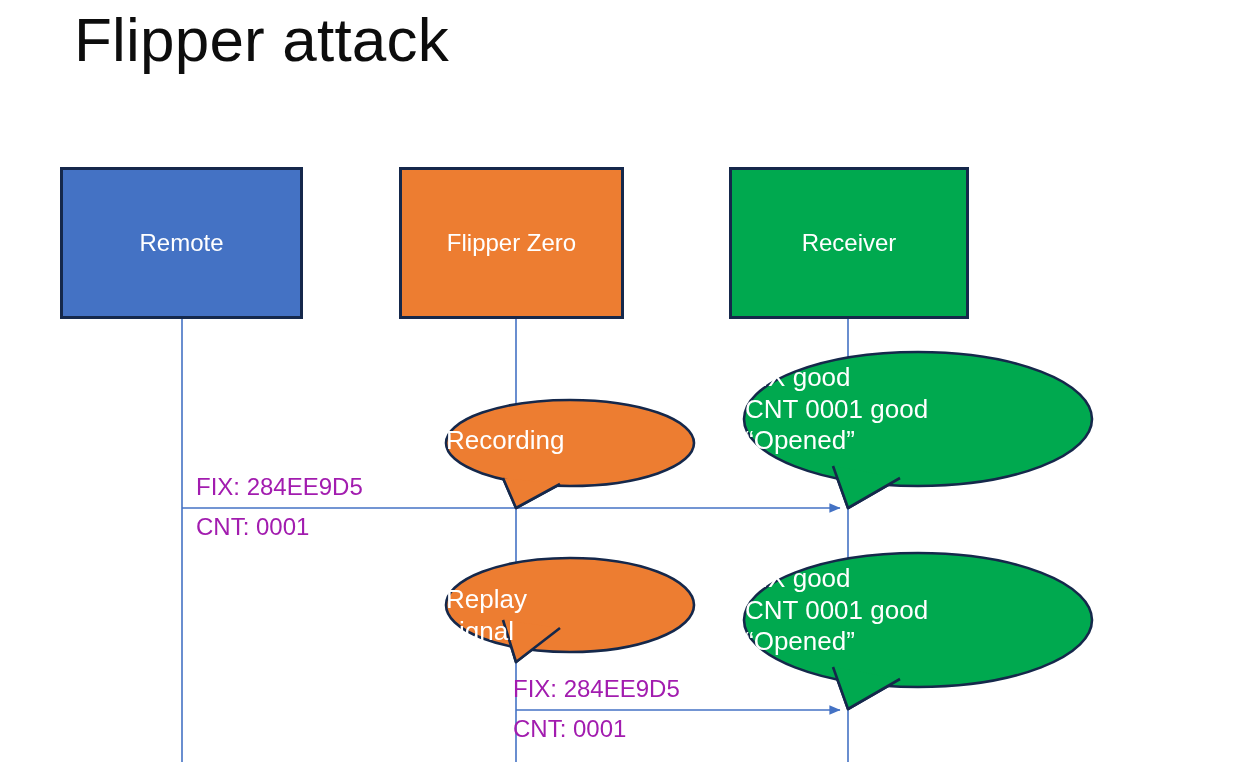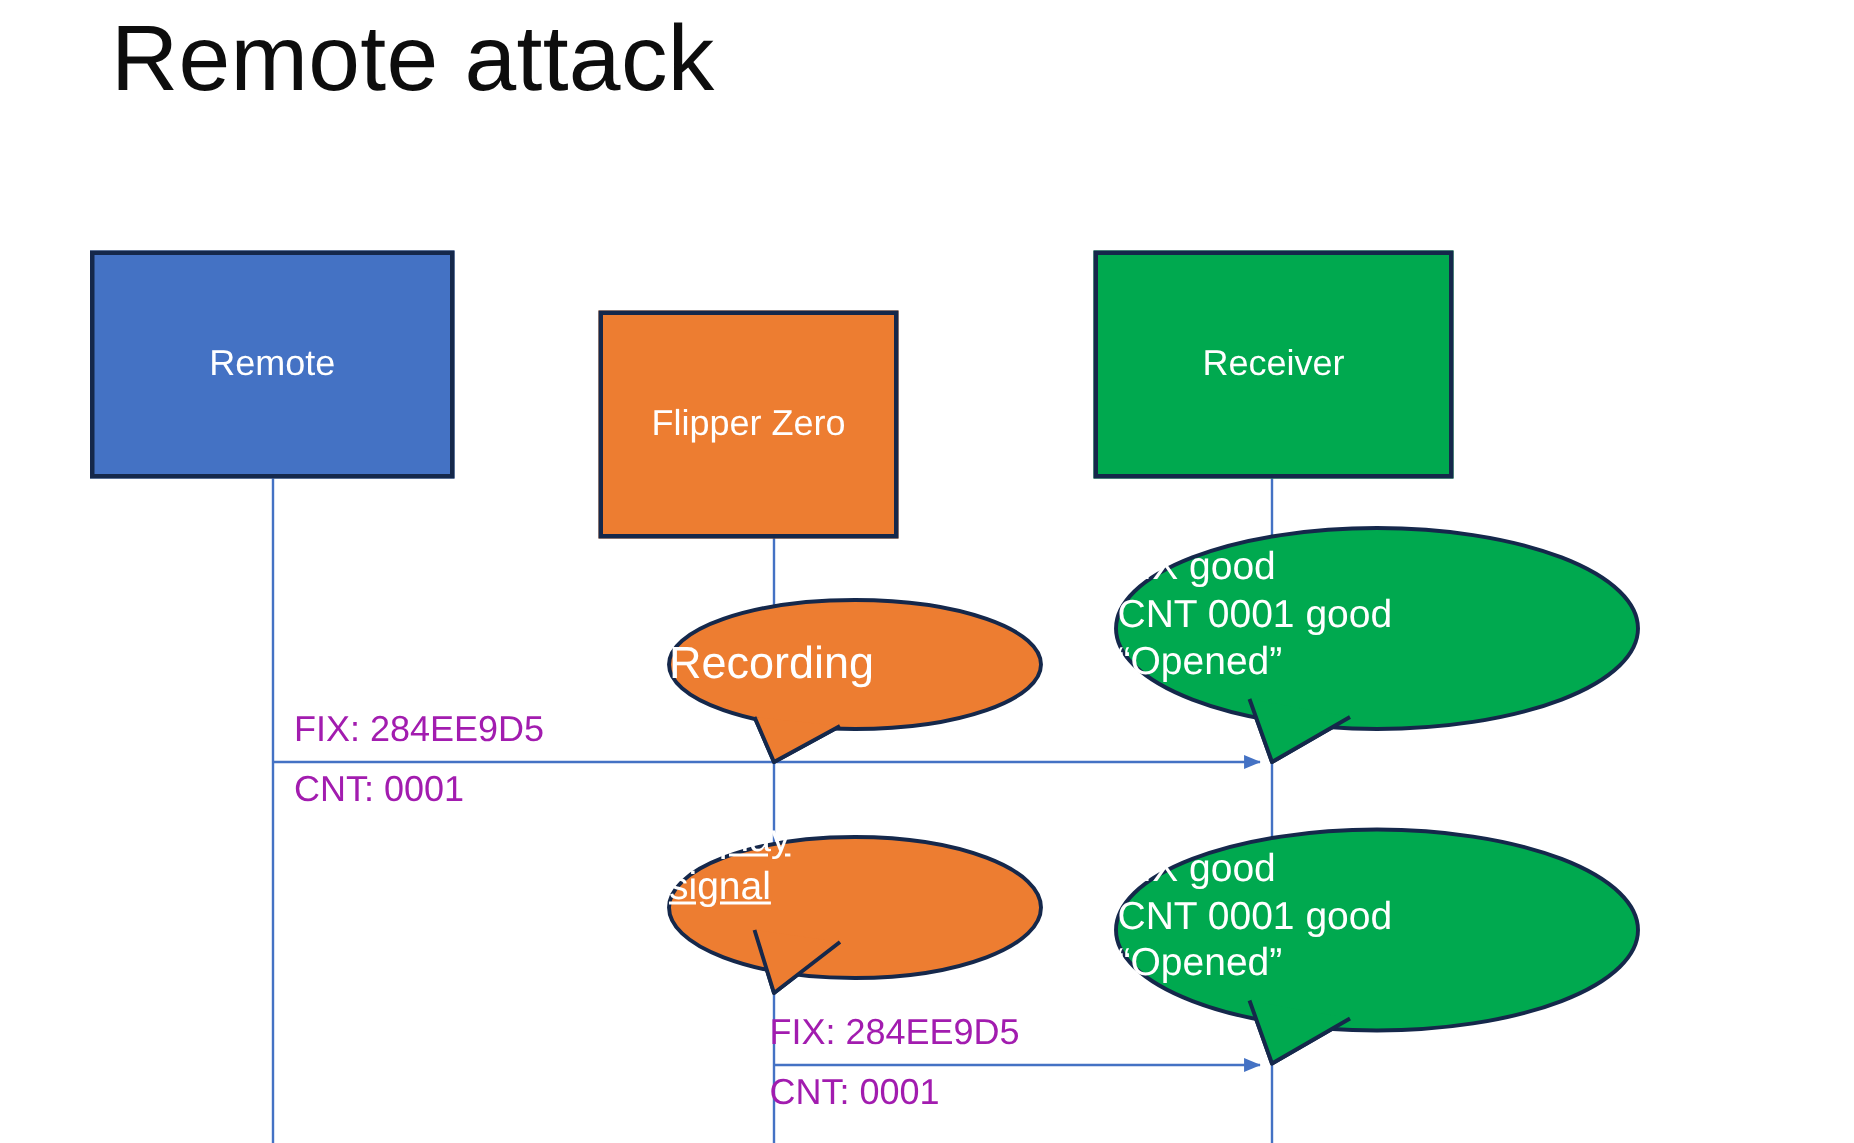--- a/index.html
+++ b/index.html
@@ -38,45 +38,44 @@
     display: flex;
     align-items: center;
     justify-content: center;
     color: #ffffff;
     font-size: 24px;
     font-weight: 400;
     line-height: 1.2;
     text-align: center;
   }
   #box-remote   { left: 60px;  top: 167px; width: 243px; height: 152px; background: #4472C4; }
-  #box-flipper  { left: 399px; top: 167px; width: 200px; height: 152px; background: #ED7D31; margin-top: 40px; }
+  #box-flipper  { left: 399px; top: 167px; width: 225px; height: 152px; background: #ED7D31; }
   #box-receiver { left: 729px; top: 167px; width: 240px; height: 152px; background: #00A94F; align-items: center; }
 
   svg#canvas {
     position: absolute;
     left: 0; top: 0;
     width: 1236px;
     height: 762px;
     overflow: visible;
   }
   .bubble-text {
     position: absolute;
     color: #ffffff;
     text-align: left;
     line-height: 1.22;
     pointer-events: none;
   }
   #txt-recording {
     left: 446px; top: 425px; width: 248px;
-    font-size: 30px;
+    font-size: 26px;
   }
   #txt-replay {
-    left: 446px; top: 543px; width: 248px;
+    left: 446px; top: 584px; width: 248px;
     font-size: 26px;
-    text-decoration: underline;
   }
   #txt-green1 {
     left: 745px; top: 362px; width: 348px;
     font-size: 26px;
   }
   #txt-green2 {
     left: 745px; top: 563px; width: 348px;
     font-size: 26px;
   }
   .msg-label {
@@ -89,21 +88,21 @@
   #lbl1-fix { left: 196px; top: 473px; }
   #lbl1-cnt { left: 196px; top: 513px; }
   #lbl2-fix { left: 513px; top: 675px; }
   #lbl2-cnt { left: 513px; top: 715px; }
 </style>
 </head>
 <body>
 
 <div id="slide">
 
-  <div id="title">Remote attack</div>
+  <div id="title">Flipper attack</div>
 
   <svg id="canvas" viewBox="0 0 1236 762" xmlns="http://www.w3.org/2000/svg">
 
     <defs>
       <marker id="arrowblue" viewBox="0 0 10 10" refX="9.5" refY="5" markerWidth="7" markerHeight="7" orient="auto-start-reverse">
         <path d="M 0 0.8 L 10 5 L 0 9.2 z" fill="#4472C4"></path>
       </marker>
     </defs>
 
     <line x1="182" y1="319" x2="182" y2="762" stroke="#4472C4" stroke-width="1.6"></line>

